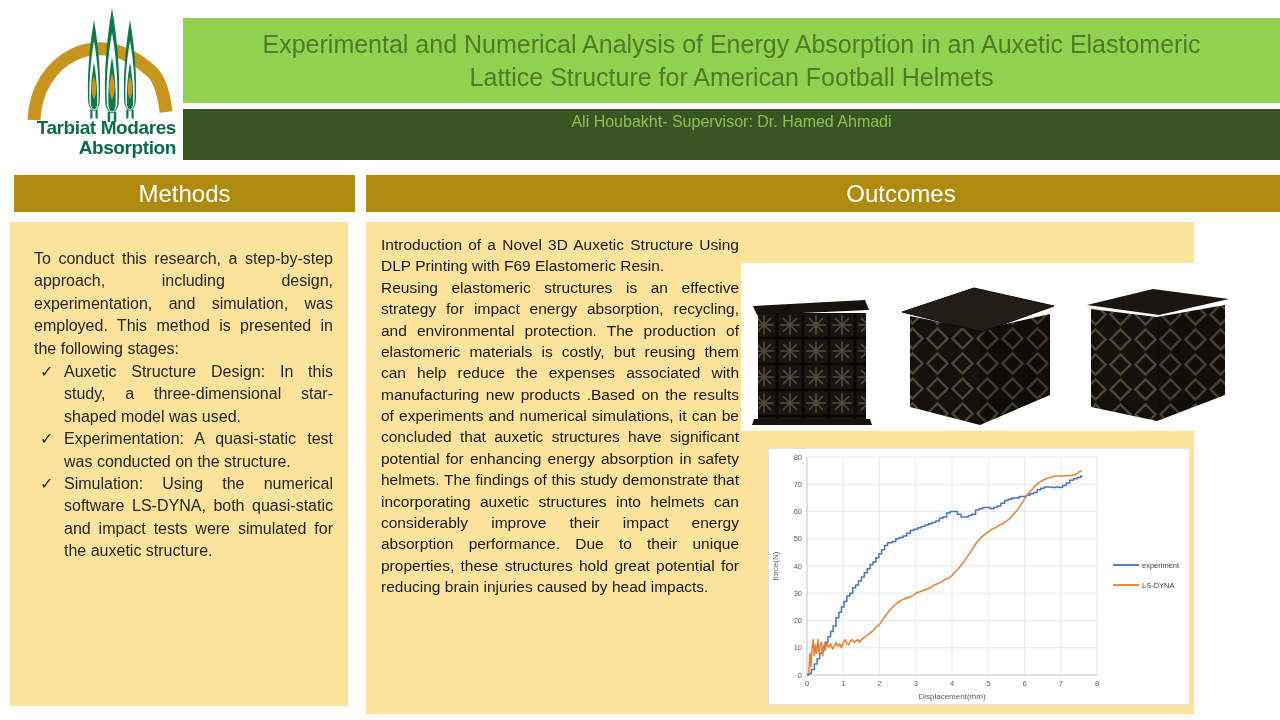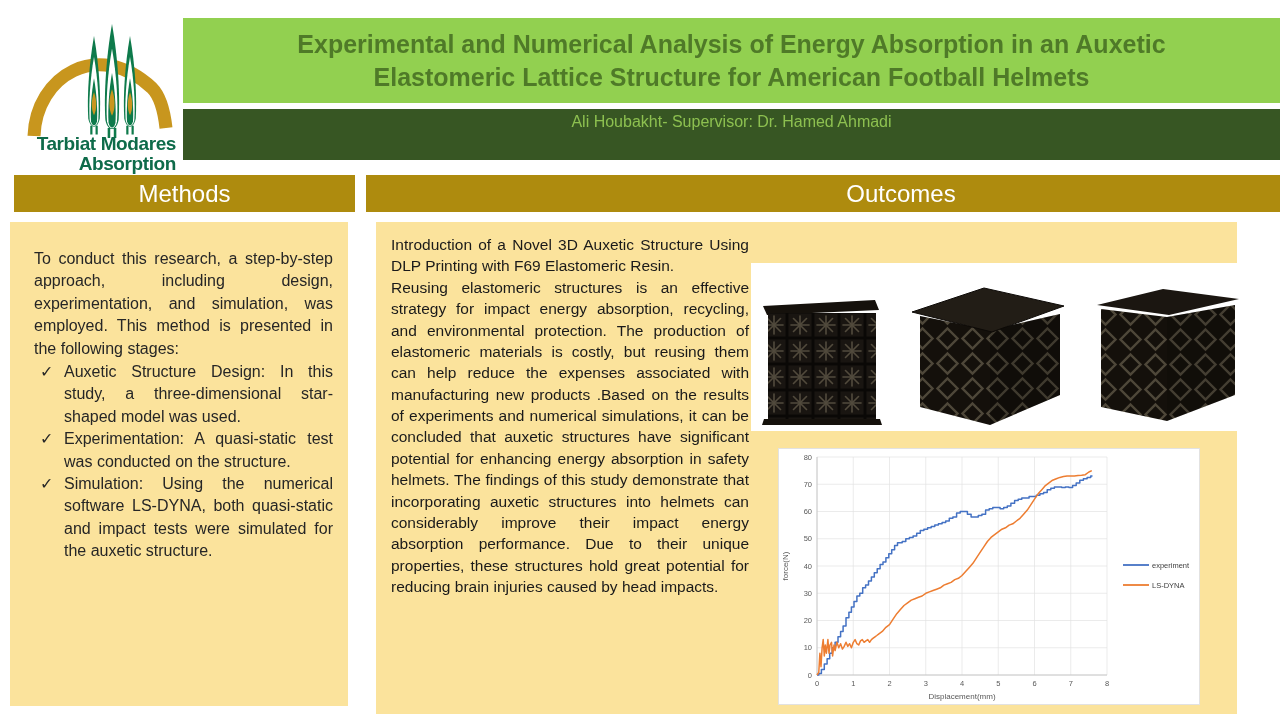--- a/index.html
+++ b/index.html
@@ -1,26 +1,26 @@
 <!DOCTYPE html>
 <html style="--title-bg: #92D050; --title-text: #4F7A28; --credit-bg: #375623; --credit-text: #8DC050; --gold: #AE8B0E; --panel: #FBE39C;"><head>
 <meta charset="utf-8">
 <style>
   html,body{margin:0;padding:0;background:#fff;}
   #poster{position:relative;width:1280px;height:720px;background:#ffffff;overflow:hidden;
           font-family:"Liberation Sans",sans-serif;}
 
   
-  .logo-block{position:absolute;left:6px;top:18px;width:176px;height:166px;}
+  .logo-block{position:absolute;left:6px;top:2px;width:176px;height:166px;}
   .logo-art{position:absolute;left:0;top:0;}
   .logo-text{position:absolute;left:0;top:116px;width:170px;text-align:right;
              color:#0E6B4A;font-weight:bold;font-size:19px;line-height:1.05;letter-spacing:-0.4px;}
   .title-bar{position:absolute;left:183px;top:18px;width:1097px;height:85px;
              background:var(--title-bg,#92D050);display:flex;align-items:center;justify-content:center;}
-  .title-text{max-width:960px;text-align:center;font-size:25px;font-weight:bold;
+  .title-text{max-width:960px;text-align:center;font-size:25px;font-weight:normal;
               color:var(--title-text,#4F7A28);line-height:1.3;}
   .credit-bar{position:absolute;left:183px;top:109px;width:1097px;height:51px;
               background:var(--credit-bg,#375623);box-sizing:border-box;padding-top:4px;
               display:flex;justify-content:center;align-items:flex-start;}
   .credit-text{color:var(--credit-text,#8DC050);font-size:16px;}
 
   
   .sec-header{position:absolute;top:175px;height:37px;background:var(--gold,#AE8B0E);
               color:#ffffff;font-weight:normal;font-size:24px;
               display:flex;align-items:center;justify-content:center;}
@@ -31,22 +31,22 @@
   #methods-body{position:absolute;left:10px;top:222px;width:338px;height:484px;
                 background:var(--panel,#FBE39C);box-sizing:border-box;
                 padding:26px 15px 0 24px;font-size:16px;line-height:1.4;
                 color:#262626;text-align:justify;}
   ul.checks{list-style:none;margin:1px 0 0;padding:0 0 0 6px;}
   ul.checks li{display:flex;margin:0;}
   .check{width:24px;flex:none;}
   .btext{flex:1;text-align:justify;}
 
   
-  #outcomes-body{position:absolute;left:376px;top:222px;width:828px;height:492px;
-                 background:var(--panel,#FBE39C);padding-left:33px;}
+  #outcomes-body{position:absolute;left:366px;top:222px;width:828px;height:492px;
+                 background:var(--panel,#FBE39C);}
   #outcomes-text{position:absolute;left:15px;top:12px;width:358px;
                  font-size:15.5px;line-height:1.38;color:#1a1a1a;text-align:justify;}
   #outcomes-text p{margin:0;}
   #image-box{position:absolute;left:375px;top:41px;width:502px;height:168px;background:#ffffff;
              display:flex;align-items:flex-end;justify-content:space-between;
              box-sizing:border-box;padding:0 10px;}
   #chart-box{position:absolute;left:402px;top:226px;width:422px;height:257px;
              background:#ffffff;border:1px solid #e2e2e2;box-sizing:border-box;}
   #chart-svg{display:block;}
   .cube-1{margin-bottom:0px;}

